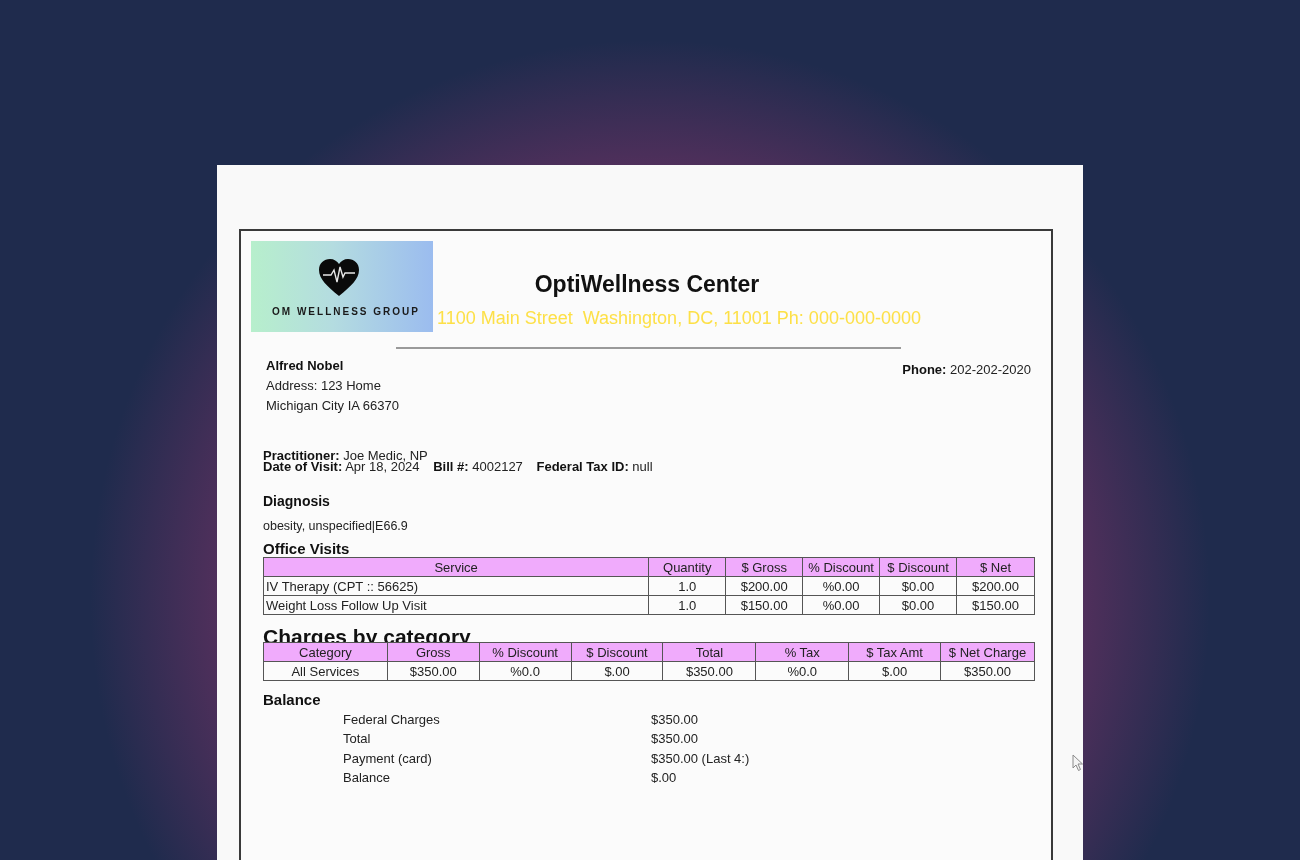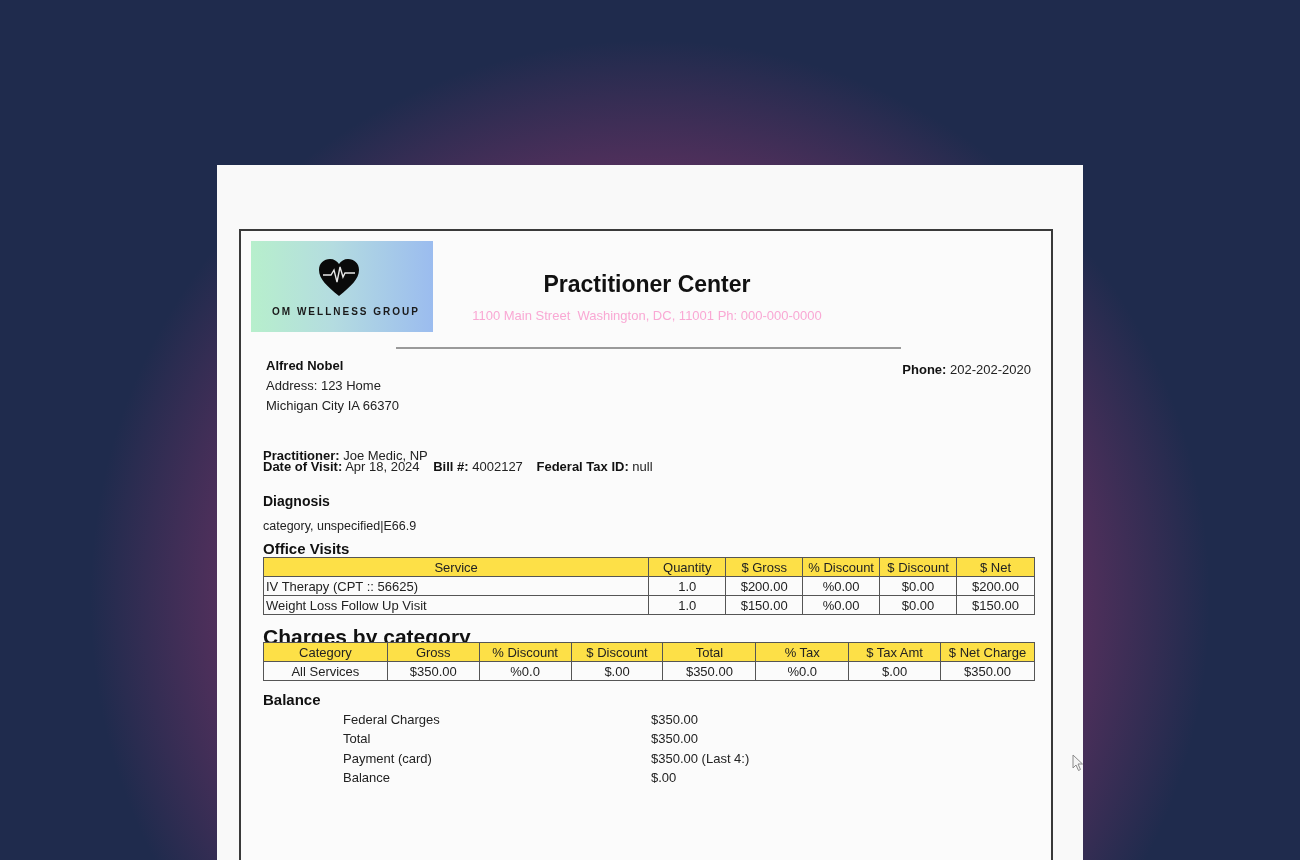--- a/index.html
+++ b/index.html
@@ -29,31 +29,31 @@
   .logo .logo-text {
     position: absolute; left: 0; right: 0; top: 65px; text-align: center;
     font-size: 10px; font-weight: bold; letter-spacing: 2px; color: #1a1a1a; padding-left: 8px;
   }
   .clinic-name {
     position: absolute; left: 250px; width: 360px; top: 106px; text-align: center;
     font-size: 23px; font-weight: bold; color: #111;
   }
   .clinic-addr {
     position: absolute; left: 220px; width: 420px; top: 143px; text-align: center;
-    font-size: 13px; color: #f9a8d4; white-space: pre;
+    font-size: 18px; color: #fde047; white-space: pre;
   }
   .header-rule {
     position: absolute; left: 179px; top: 182px; width: 505px; height: 2px; background: #9a9a9a;
   }
   .txt { position: absolute; font-size: 13px; color: #222; white-space: nowrap; }
   .b { font-weight: bold; color: #111; }
   .h2 { position: absolute; font-size: 14px; font-weight: bold; color: #111; }
   table { position: absolute; border-collapse: collapse; font-size: 13px; color: #222; }
   td, th { border: 1px solid #555; height: 18px; padding: 0 2px; text-align: center; font-weight: normal; white-space: nowrap; }
-  th { background: #fde047; }
+  th { background: #f0abfc; }
   td.left { text-align: left; }
   .cursor { position: absolute; left: 1072px; top: 754px; width: 12px; height: 18px; }
 </style>
 </head>
 <body>
 
 <div class="bg-glow"></div>
 
 <div class="page">
   <div class="frame"></div>
@@ -61,21 +61,21 @@
 
 <div style="position:absolute;left:217px;top:165px;width:866px;height:695px;">
   <div class="logo">
     <svg class="heart" viewBox="0 0 44 40">
       <path d="M22 38 C10 28 2 21 2 12 C2 5 7 1 13 1 C17 1 20 3 22 6 C24 3 27 1 31 1 C37 1 42 5 42 12 C42 21 34 28 22 38 Z" fill="#0a0a0a"></path>
       <polyline points="6,17 14,17 17,12 20,24 23,9 26,19 28,15 38,15" fill="none" stroke="#e8e8e8" stroke-width="1.4"></polyline>
     </svg>
     <div class="logo-text">OM WELLNESS GROUP</div>
   </div>
 
-  <div class="clinic-name">Practitioner Center</div>
+  <div class="clinic-name">OptiWellness Center</div>
   <div class="clinic-addr">1100 Main Street  Washington, DC, 11001 Ph: 000-000-0000</div>
   <div class="header-rule"></div>
 
   <div class="txt b" style="left:49px;top:193px;">Alfred Nobel</div>
   <div class="txt" style="left:49px;top:213px;">Address: 123 Home</div>
   <div class="txt" style="left:49px;top:233px;">Michigan City IA 66370</div>
   <div class="txt" style="right:52px;top:197px;">
     <span class="b">Phone:</span>
     <span>202-202-2020</span>
   </div>
@@ -87,21 +87,21 @@
   <div class="txt" style="left:46px;top:294px;">
     <span class="b">Date of Visit:</span>
     <span>Apr 18, 2024</span>
     <span class="b" style="margin-left:10px;">Bill #:</span>
     <span>4002127</span>
     <span class="b" style="margin-left:10px;">Federal Tax ID:</span>
     <span>null</span>
   </div>
 
   <div class="h2" style="left:46px;top:328px;">Diagnosis</div>
-  <div class="txt" style="left:46px;top:354px;font-size:12.5px;">category, unspecified|E66.9</div>
+  <div class="txt" style="left:46px;top:354px;font-size:12.5px;">obesity, unspecified|E66.9</div>
 
   <div class="h2" style="left:46px;top:375px;font-size:15px;">Office Visits</div>
   <table style="left:46px;top:392px;width:772px;">
     <colgroup>
         <col style="width:386px">
         <col style="width:77px">
         <col style="width:77px">
         <col style="width:77px">
         <col style="width:77px">
         <col style="width:78px">

